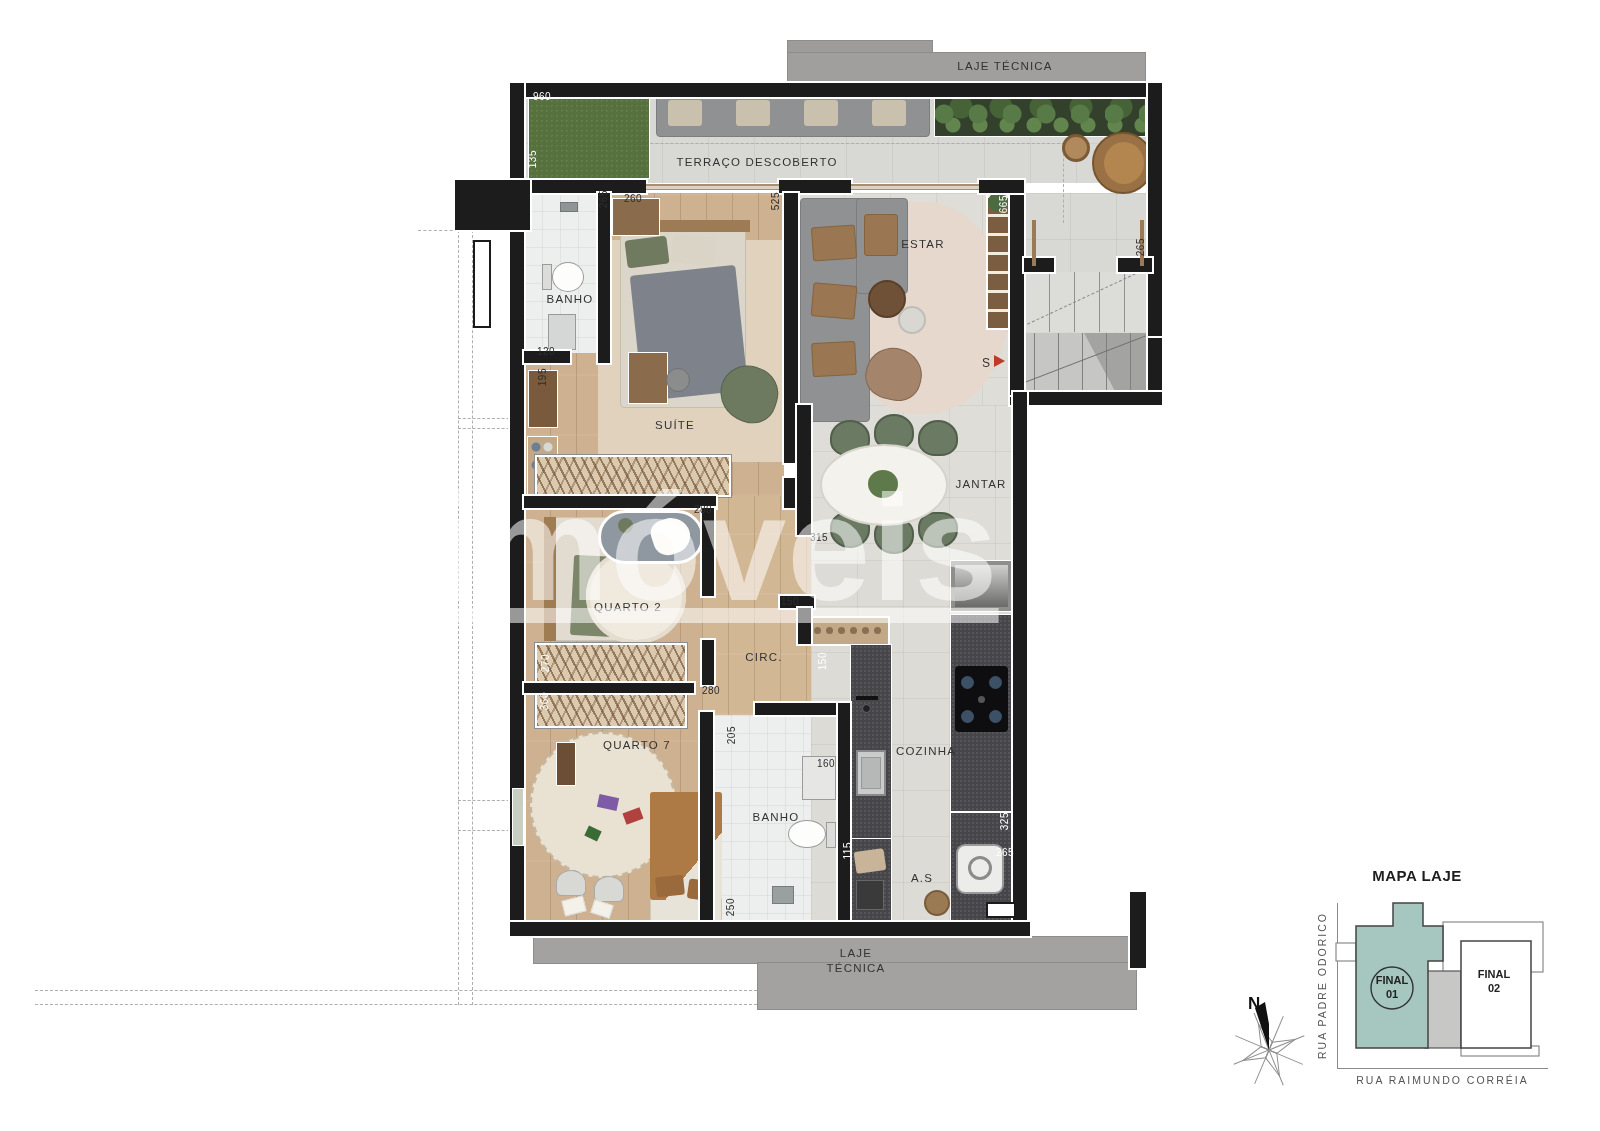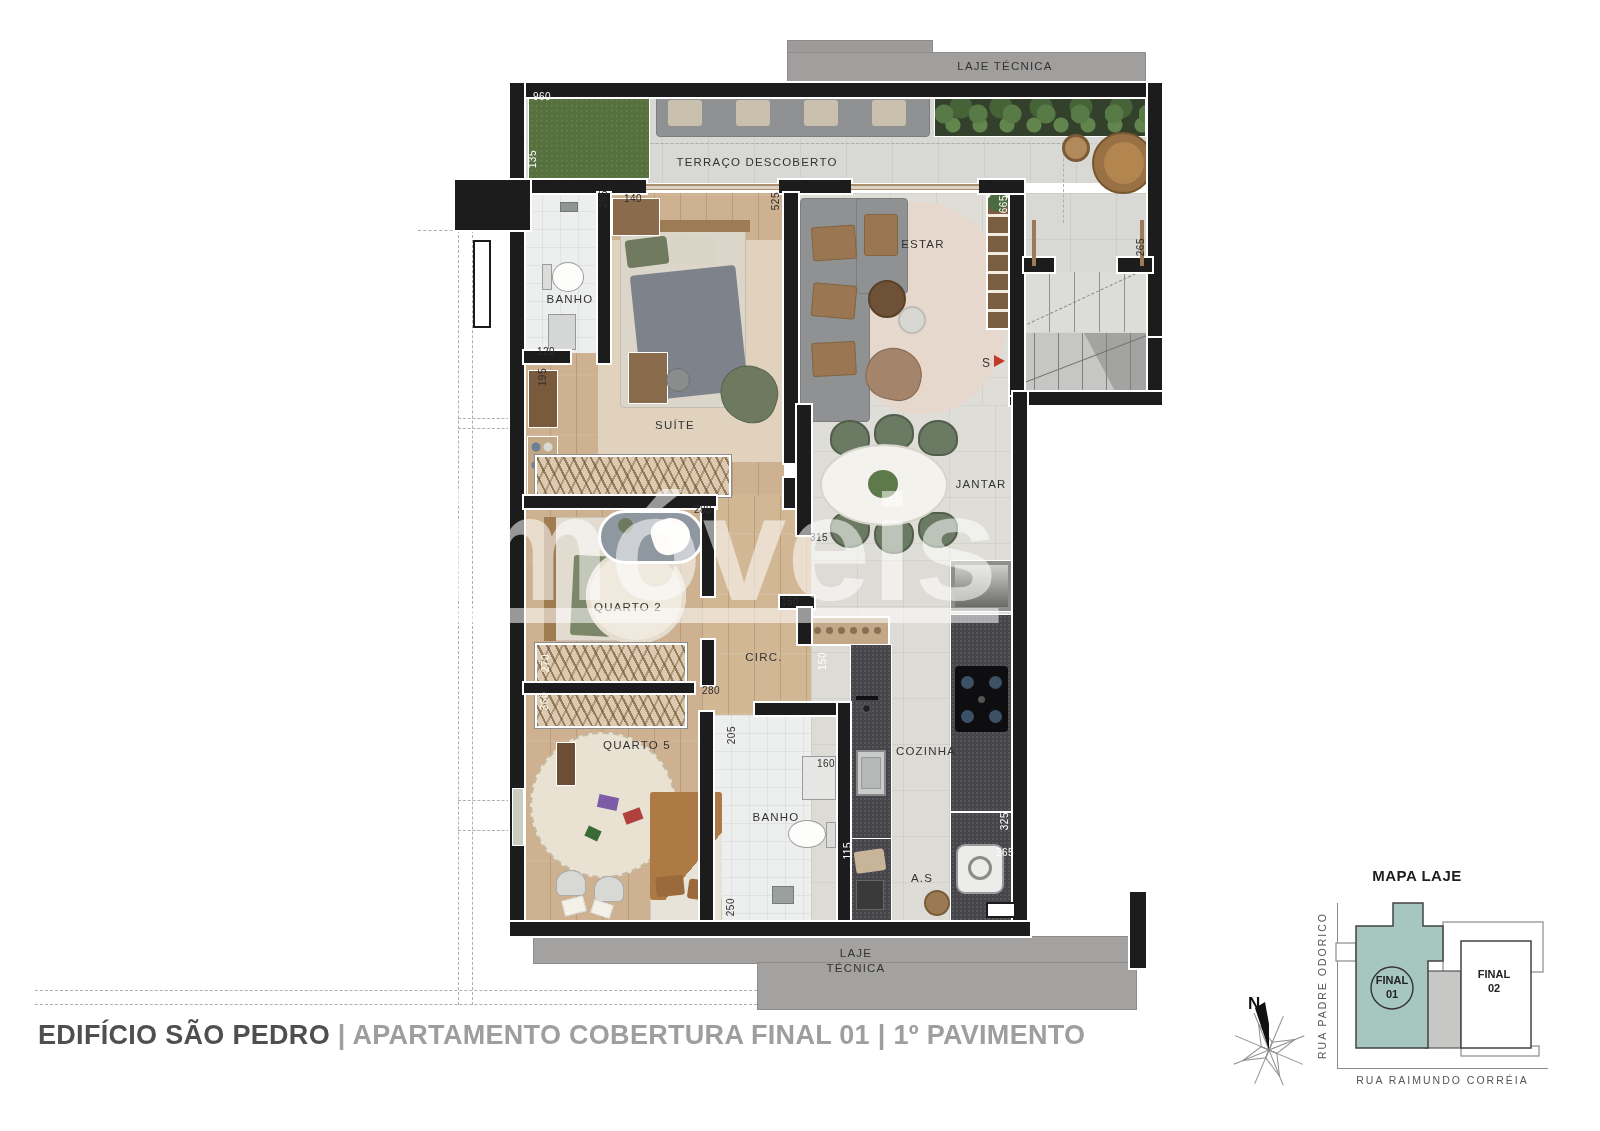--- a/index.html
+++ b/index.html
@@ -228,23 +228,20 @@
   <div class="dash h" style="left:458px;top:428px;width:66px;"></div>
   <div class="dash h" style="left:458px;top:800px;width:66px;"></div>
   <div class="dash h" style="left:458px;top:830px;width:66px;"></div>
   <div class="dash h" style="left:418px;top:230px;width:40px;"></div>
 
   <span class="smark" style="left:982px;top:356px;">S</span>
   <div class="rtri" style="left:994px;top:355px;"></div>
 
   <div id="watermark">netimóveis</div>
 
-  <div id="footer">
-    <span class="proj" style="position:static;">EDIFÍCIO SÃO PEDRO</span><span class="lite" style="position:static;"> | </span><span class="lite" style="position:static;">APARTAMENTO COBERTURA FINAL 01 | 1º PAVIMENTO</span>
-  </div>
 
   <div class="km-title">MAPA LAJE</div>
   <div class="km-axis" style="left:1337px;top:903px;height:165px;border-left:1px solid #8a8a8a;"></div>
   <div class="km-axis" style="left:1337px;top:1068px;width:211px;border-top:1px solid #8a8a8a;"></div>
   <div class="km-street" style="left:1316px;top:903px;height:165px;writing-mode:vertical-rl;transform:rotate(180deg);display:flex;align-items:center;justify-content:center;">RUA PADRE ODORICO</div>
   <div class="km-street" style="left:1337px;top:1074px;width:211px;text-align:center;">RUA RAIMUNDO CORRÉIA</div>
   <svg style="left:1333px;top:898px;z-index:40;" width="220" height="165" viewBox="0 0 220 165">
     <rect x="110" y="24" width="100" height="50" fill="#fff" stroke="#8a8a8a" stroke-width="1.2"></rect>
     <rect x="3" y="45" width="20" height="18" fill="#fff" stroke="#8a8a8a" stroke-width="1.2"></rect>
     <rect x="128" y="148" width="78" height="10" fill="#fff" stroke="#8a8a8a" stroke-width="1.2"></rect>
@@ -275,30 +272,30 @@
     </svg>
   </div>
 <div class="rlabel" style="left: 1005px; top: 59px;">LAJE TÉCNICA</div>
     <div class="rlabel" style="left: 757px; top: 155px;">TERRAÇO DESCOBERTO</div>
     <div class="rlabel" style="left: 570px; top: 292px;">BANHO</div>
     <div class="rlabel" style="left: 923px; top: 237px;">ESTAR</div>
     <div class="rlabel" style="left: 675px; top: 418px;">SUÍTE</div>
     <div class="rlabel" style="left: 981px; top: 477px;">JANTAR</div>
     <div class="rlabel" style="left: 628px; top: 600px;">QUARTO 2</div>
     <div class="rlabel" style="left: 764px; top: 650px;">CIRC.</div>
-    <div class="rlabel" style="left: 637px; top: 738px;">QUARTO 5</div>
+    <div class="rlabel" style="left: 637px; top: 738px;">QUARTO 7</div>
     <div class="rlabel" style="left: 776px; top: 810px;">BANHO</div>
     <div class="rlabel" style="left: 926px; top: 744px;">COZINHA</div>
     <div class="rlabel" style="left: 922px; top: 871px;">A.S</div>
     <div class="rlabel" style="left: 856px; top: 946px;">LAJE
 TÉCNICA</div>
     <span class="dim w" style="left: 533px; top: 92px;">960</span>
     <span class="dim v w" style="left: 528px; top: 150px;">135</span>
     <span class="dim v" style="left: 599px; top: 190px;">265</span>
-    <span class="dim" style="left: 624px; top: 194px;">140</span>
+    <span class="dim" style="left: 624px; top: 194px;">260</span>
     <span class="dim v" style="left: 771px; top: 192px;">525</span>
     <span class="dim v w" style="left: 999px; top: 195px;">665</span>
     <span class="dim v" style="left: 1136px; top: 238px;">265</span>
     <span class="dim" style="left: 537px; top: 347px;">120</span>
     <span class="dim v" style="left: 538px; top: 368px;">195</span>
     <span class="dim" style="left: 694px; top: 505px;">280</span>
     <span class="dim" style="left: 810px; top: 533px;">315</span>
     <span class="dim" style="left: 781px; top: 597px;">150</span>
     <span class="dim v w" style="left: 541px; top: 654px;">270</span>
     <span class="dim v w" style="left: 540px; top: 692px;">360</span>

